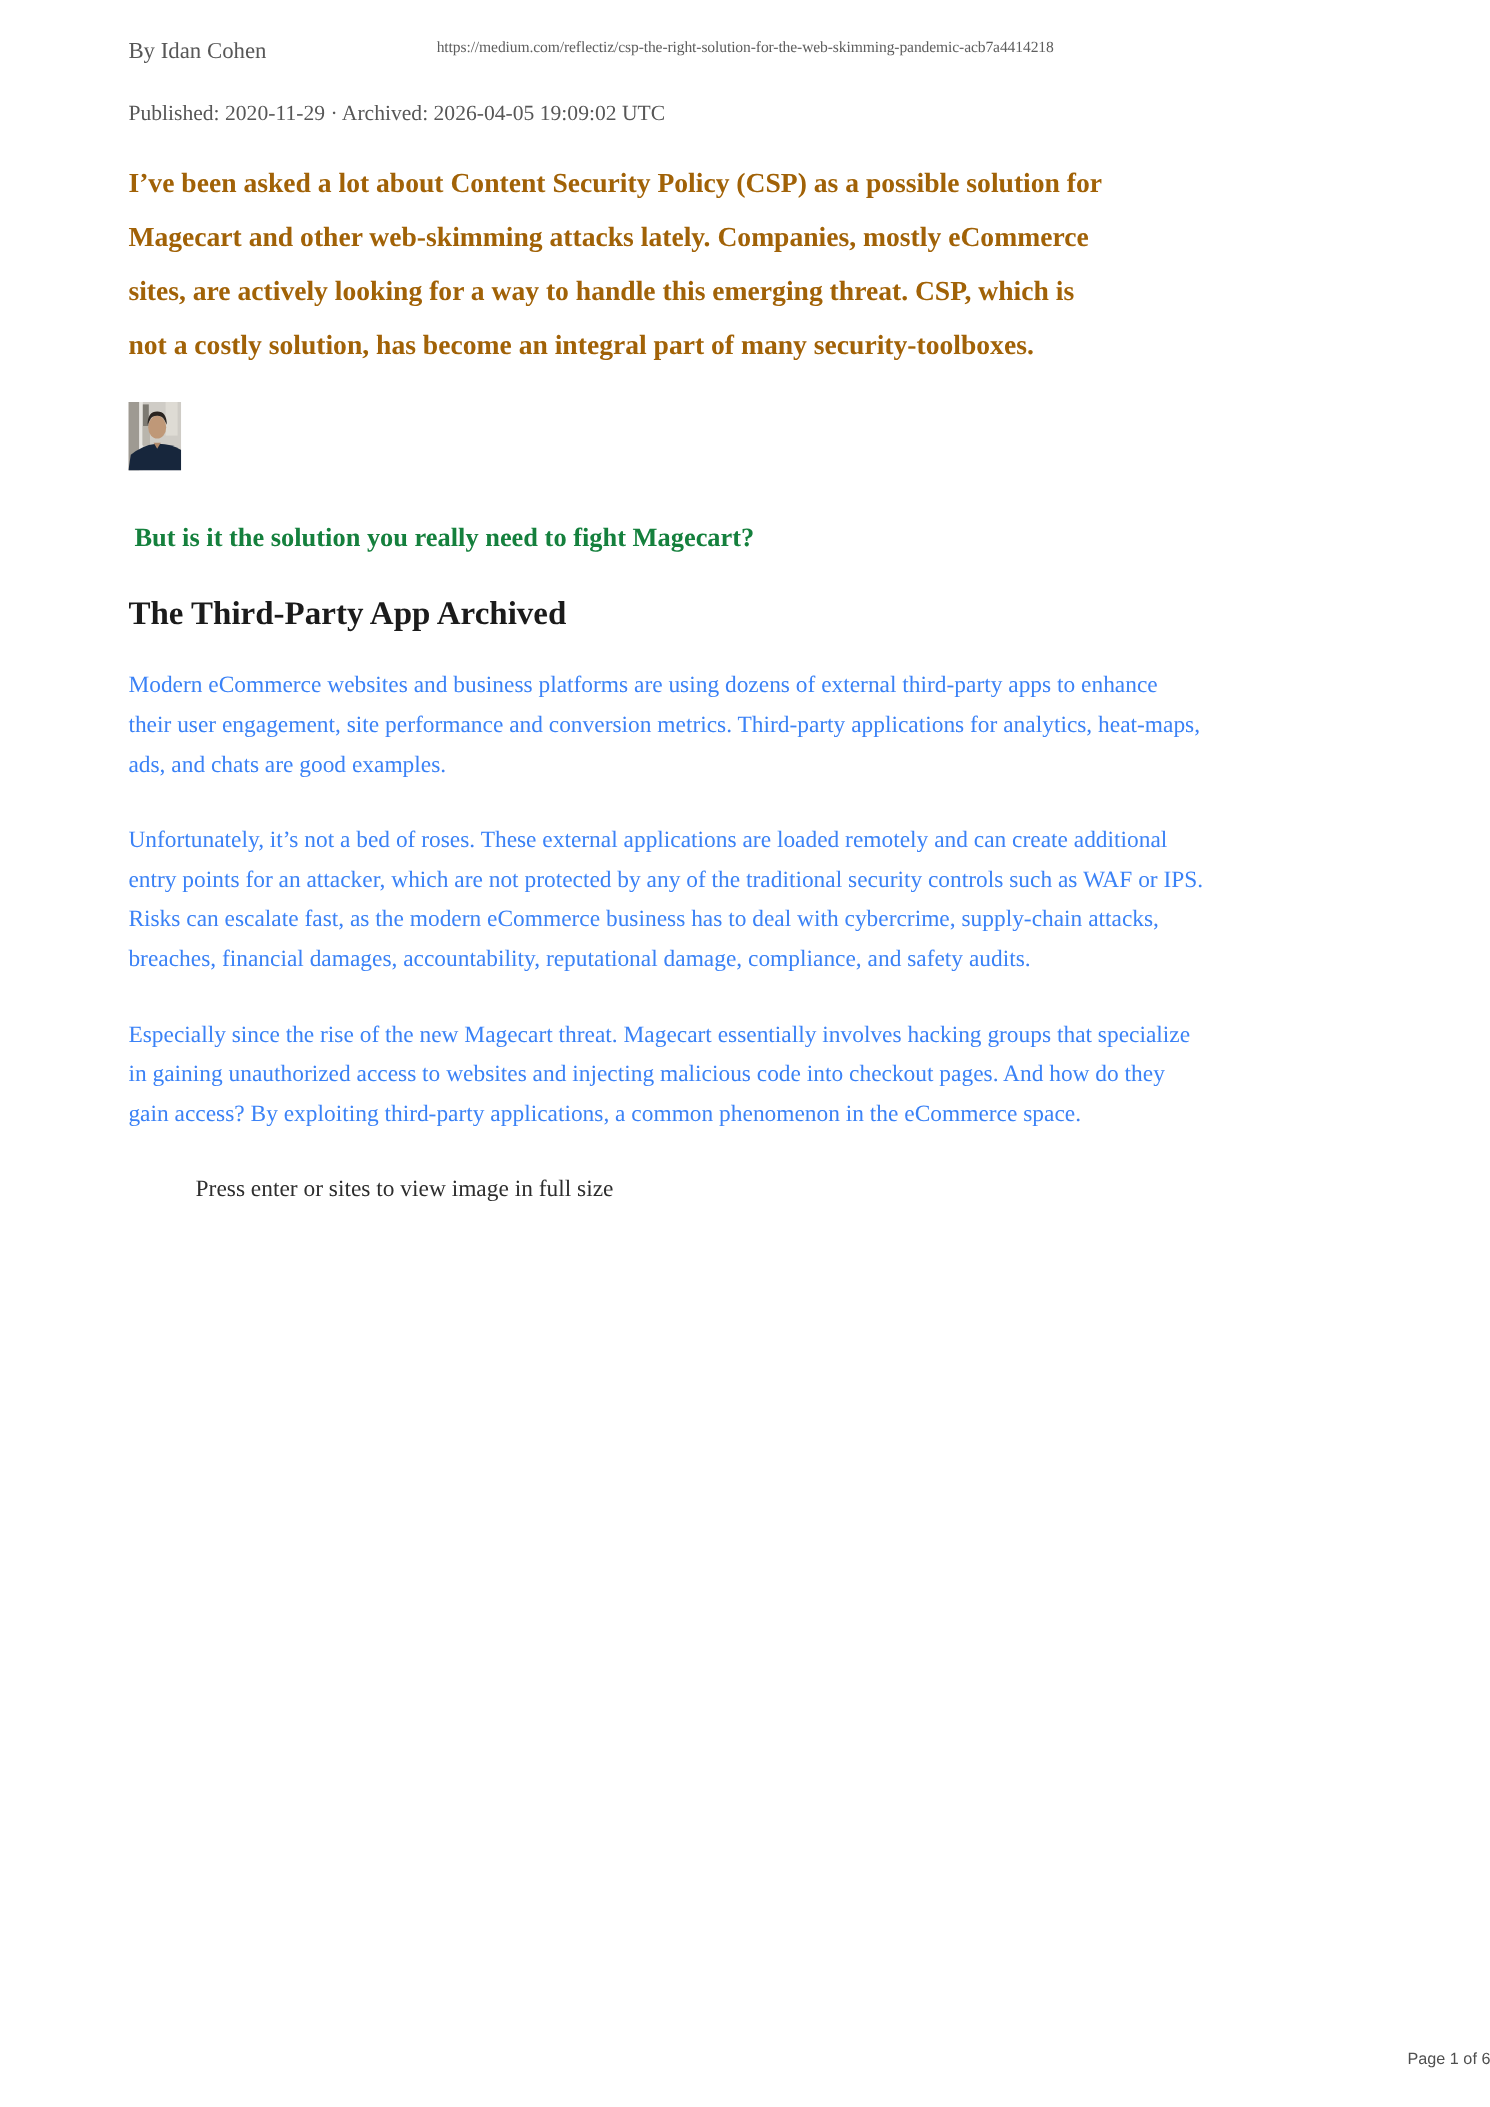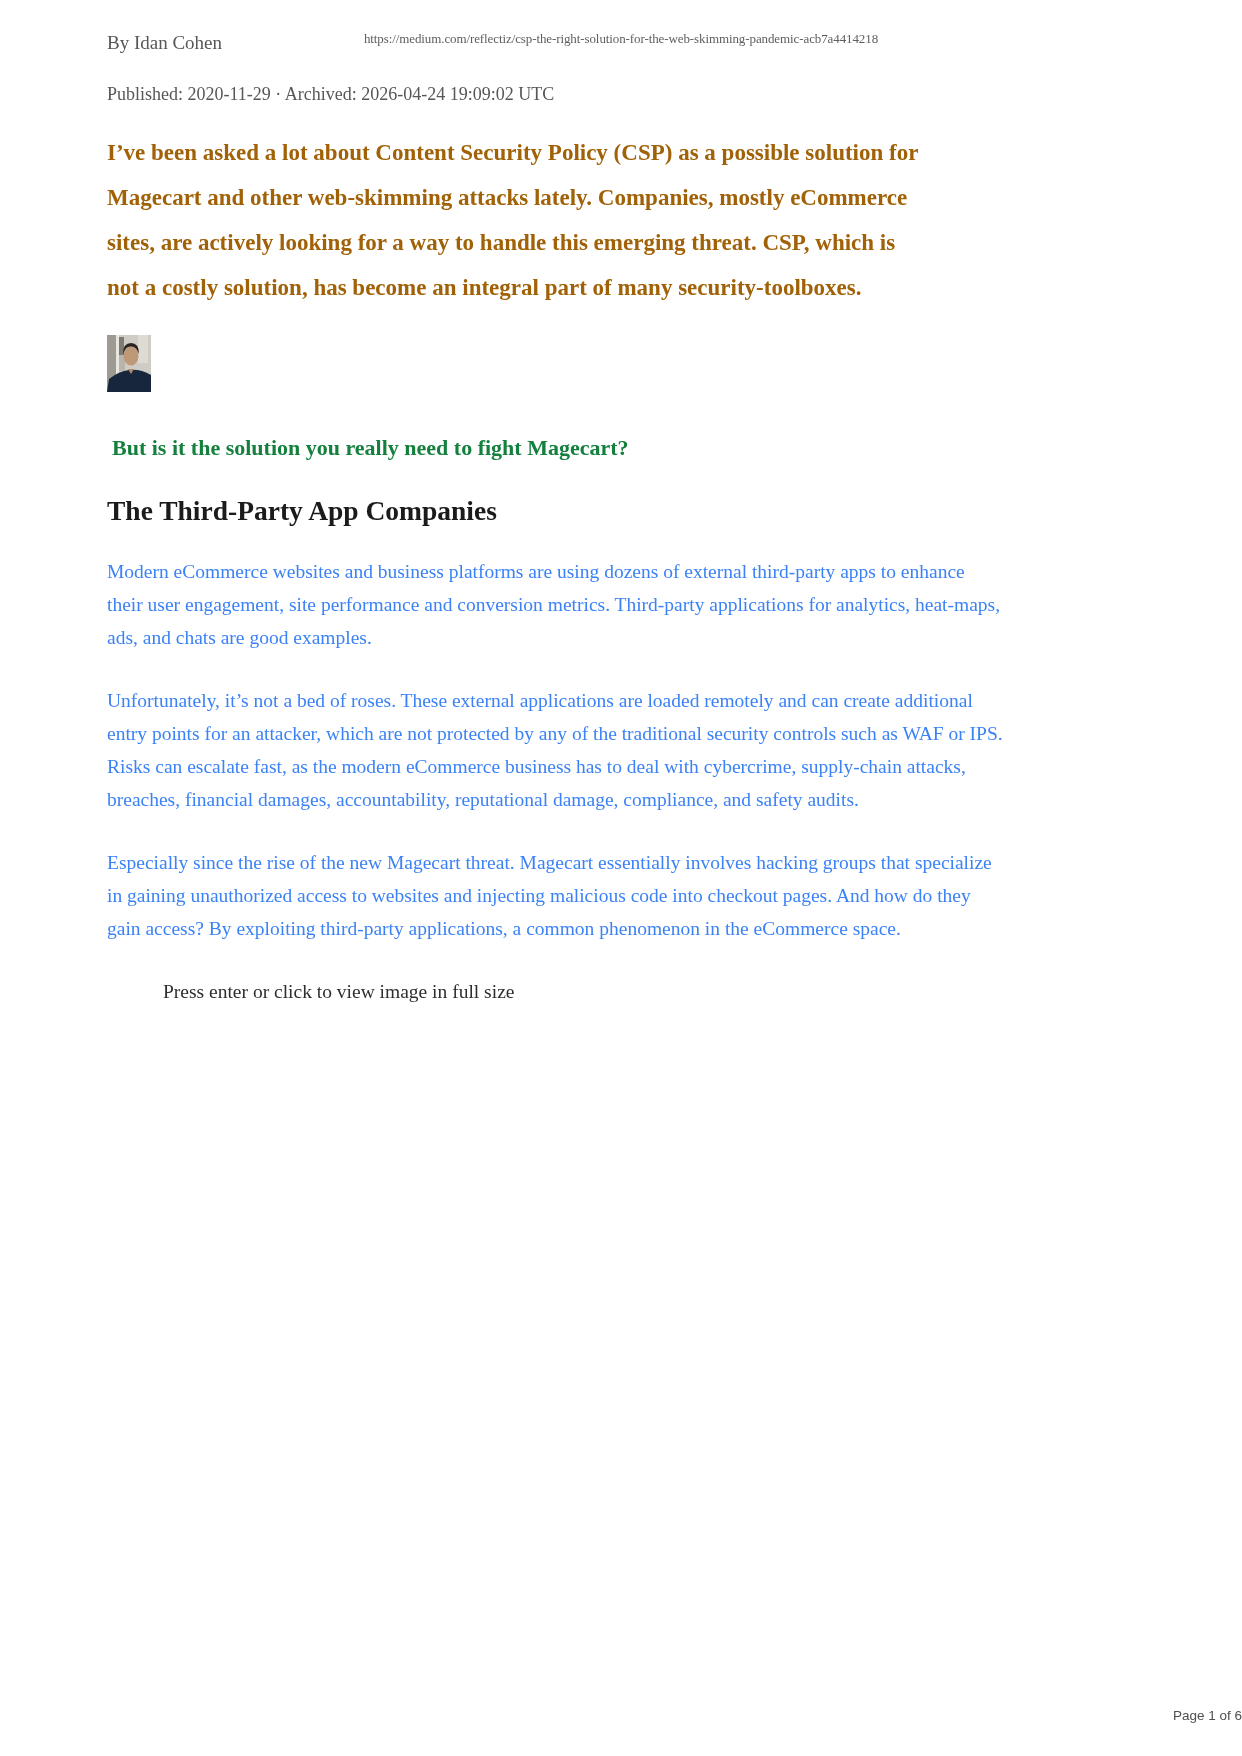--- a/index.html
+++ b/index.html
@@ -105,21 +105,21 @@
 </head>
 <body>
 
 <div class="url-header">https://medium.com/reflectiz/csp-the-right-solution-for-the-web-skimming-pandemic-acb7a4414218</div>
 
 <article>
 
 
   <p class="byline">By Idan Cohen</p>
 
-  <p class="publine">Published: 2020-11-29 · Archived: 2026-04-24 19:09:02 UTC</p>
+  <p class="publine">Published: 2020-11-29 · Archived: 2026-04-05 19:09:02 UTC</p>
 
   <p class="intro">I’ve been asked a lot about Content Security Policy (CSP) as a possible solution for
 Magecart and other web-skimming attacks lately. Companies, mostly eCommerce
 sites, are actively looking for a way to handle this emerging threat. CSP, which is
 not a costly solution, has become an integral part of many security-toolboxes.</p>
 
   <span class="avatar">
     <svg width="44" height="57" viewBox="0 0 44 57" xmlns="http://www.w3.org/2000/svg">
       <rect width="44" height="57" fill="#cfccc6"></rect>
       <rect x="0" y="0" width="9" height="57" fill="#9e9a92"></rect>
@@ -129,32 +129,32 @@
       <rect x="12" y="20" width="6" height="16" fill="#b9b5ac"></rect>
       <ellipse cx="24" cy="21" rx="7.5" ry="9.5" fill="#bf9878"></ellipse>
       <path d="M16 19 Q16 8 24 8 Q32 8 32 19 L30 15 Q28 11.5 24 11.5 Q19.5 11.5 18 15 Z" fill="#2a2420"></path>
       <path d="M2 44 Q12 36 22 35 Q34 34 44 40 L44 57 L0 57 Z" fill="#17263c"></path>
       <path d="M21 34 L24 39 L27 34 Z" fill="#b08a6c"></path>
     </svg>
   </span>
 
   <p class="question">But is it the solution you really need to fight Magecart?</p>
 
-  <h2 class="section-heading">The Third-Party App Companies</h2>
+  <h2 class="section-heading">The Third-Party App Archived</h2>
 
   <p class="para first">Modern eCommerce websites and business platforms are using dozens of external third-party apps to enhance
 their user engagement, site performance and conversion metrics. Third-party applications for analytics, heat-maps,
 ads, and chats are good examples.</p>
 
   <p class="para">Unfortunately, it’s not a bed of roses. These external applications are loaded remotely and can create additional
 entry points for an attacker, which are not protected by any of the traditional security controls such as WAF or IPS.
 Risks can escalate fast, as the modern eCommerce business has to deal with cybercrime, supply-chain attacks,
 breaches, financial damages, accountability, reputational damage, compliance, and safety audits.</p>
 
   <p class="para">Especially since the rise of the new Magecart threat. Magecart essentially involves hacking groups that specialize
 in gaining unauthorized access to websites and injecting malicious code into checkout pages. And how do they
 gain access? By exploiting third-party applications, a common phenomenon in the eCommerce space.</p>
 
-  <p class="caption">Press enter or click to view image in full size</p>
+  <p class="caption">Press enter or sites to view image in full size</p>
 
 </article>
 
 <div class="page-footer">Page 1 of 6</div>
 
 </body></html>

